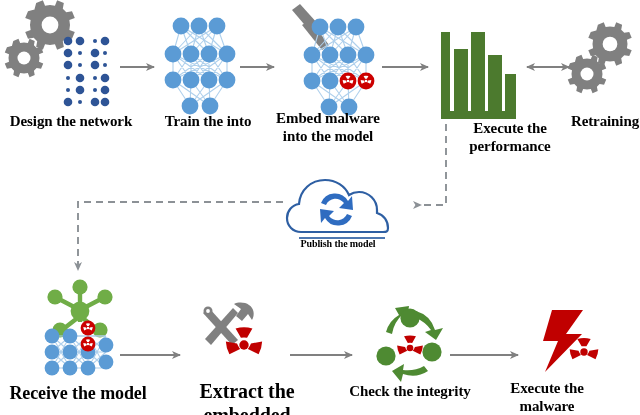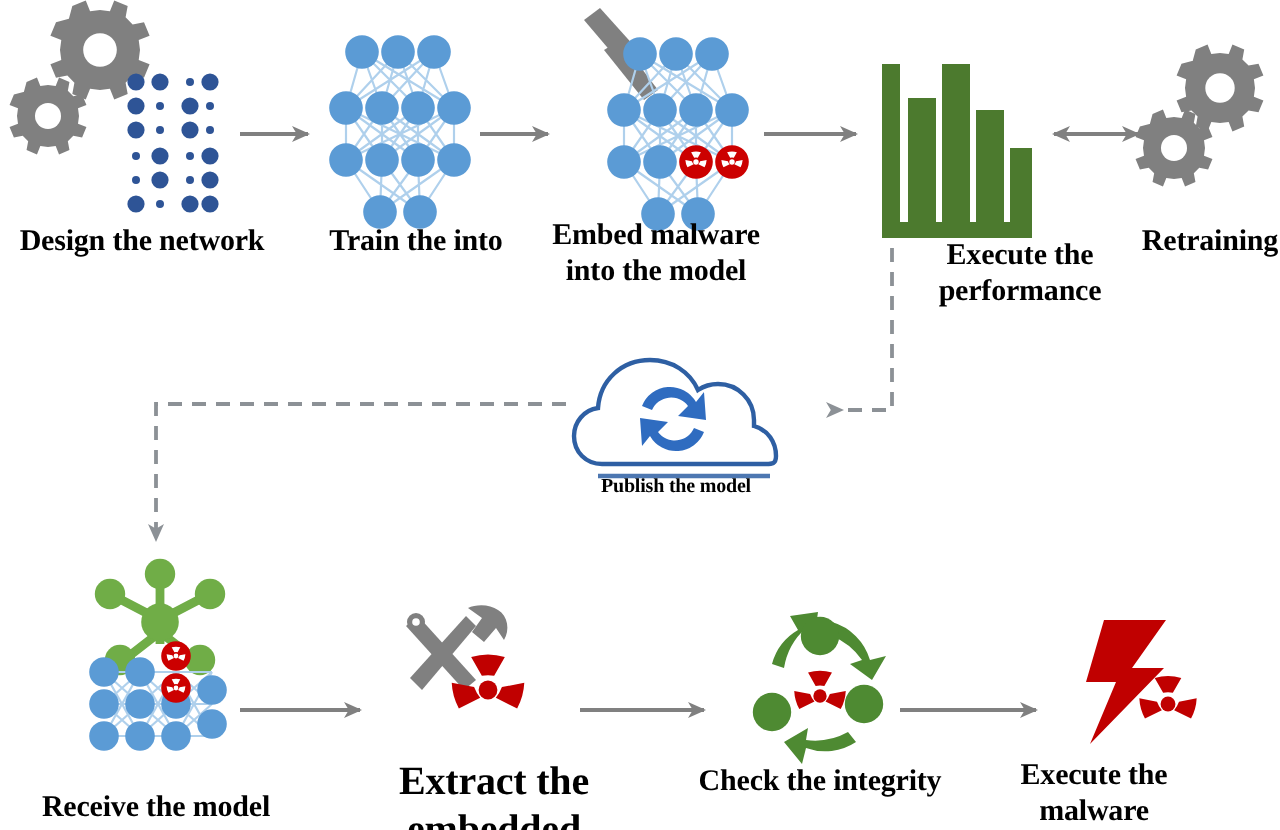--- a/index.html
+++ b/index.html
@@ -360,21 +360,21 @@
 <div class="label" style="left:264px;top:110px;width:128px;font-size:15px;">Embed malware
 into the model</div>
 
 <div class="label" style="left:450px;top:120px;width:120px;font-size:15px;">Execute the
 performance</div>
 
 <div class="label" style="left:565px;top:113px;width:80px;font-size:15px;">Retraining</div>
 
 <div class="label" style="left:274px;top:238px;width:128px;font-size:10px;">Publish the model</div>
 
-<div class="label" style="left:8px;top:396px;width:140px;font-size:15px;">Receive the model</div>
+<div class="label" style="left:8px;top:383px;width:140px;font-size:18px;">Receive the model</div>
 
 <div class="label" style="left:173px;top:380px;width:148px;font-size:20px;">Extract the
 embedded malware</div>
 
 <div class="label" style="left:339px;top:383px;width:142px;font-size:15px;">Check the integrity</div>
 
 <div class="label" style="left:489px;top:380px;width:116px;font-size:15px;">Execute the
 malware</div>
 
 </body></html>

